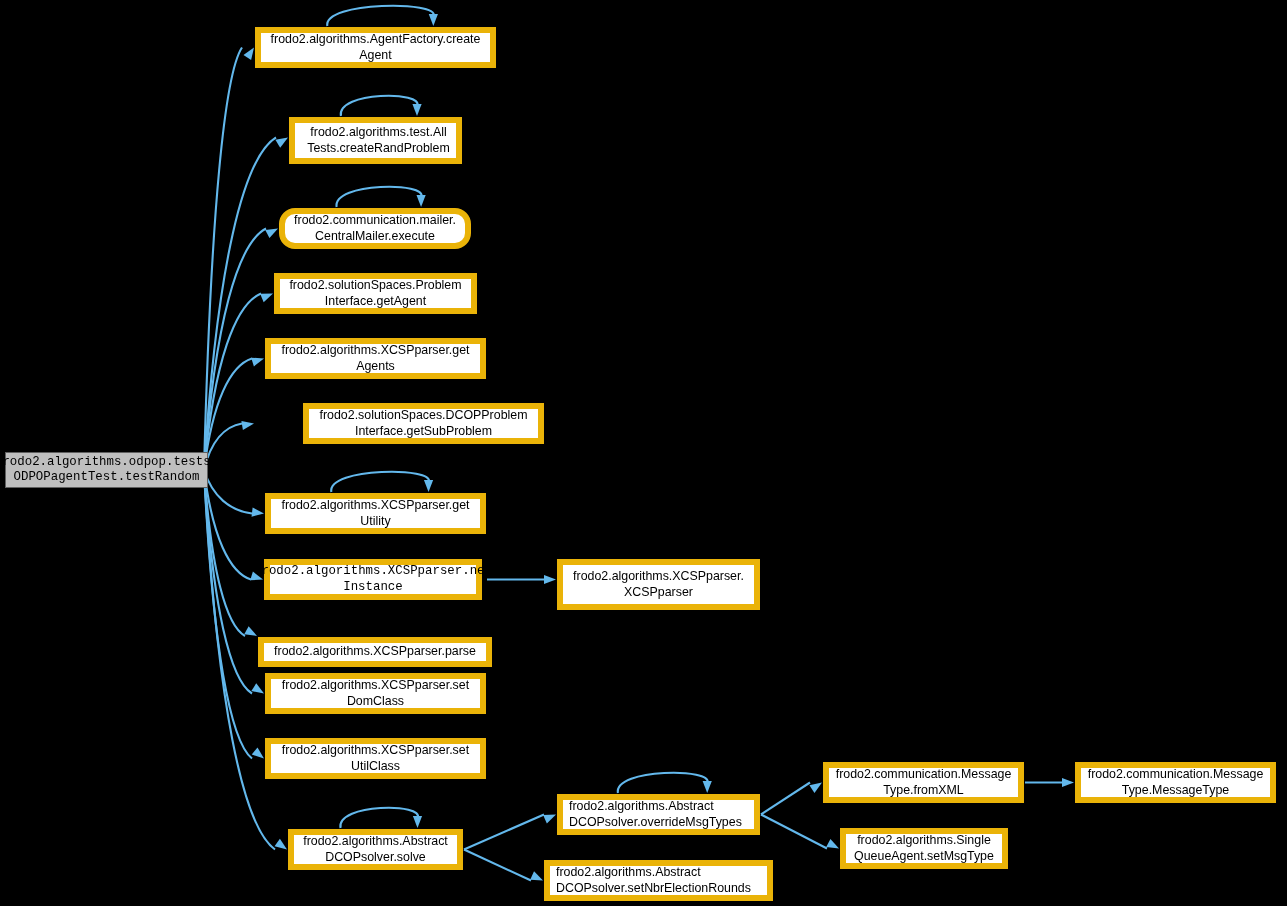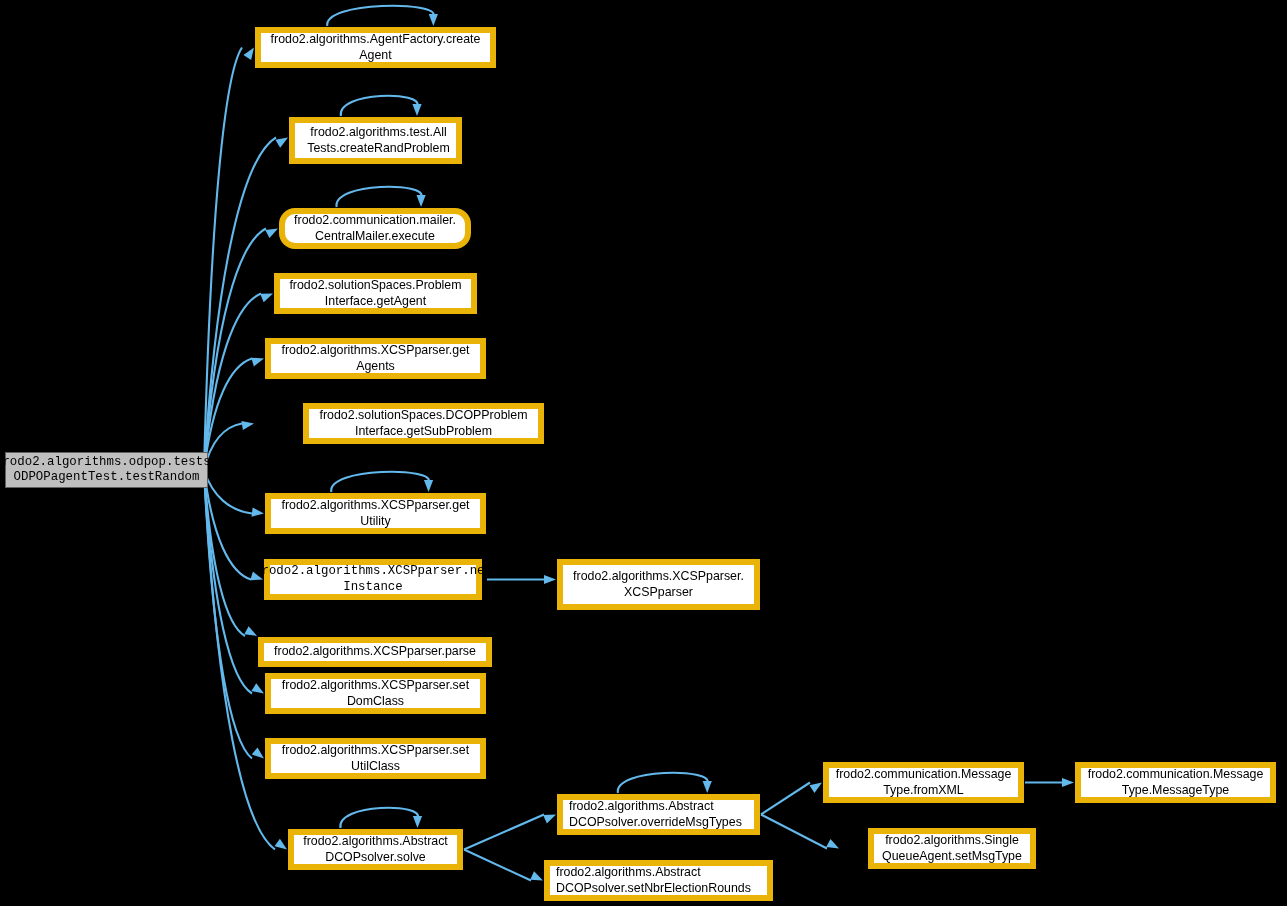--- a/index.html
+++ b/index.html
@@ -129,21 +129,21 @@
 DCOPsolver.overrideMsgTypes</span>
       </div>
       <div class="node leftalign" style="left: 544px; top: 860px; width: 229px; height: 41px;">
         <span class="lbl">frodo2.algorithms.Abstract
 DCOPsolver.setNbrElectionRounds</span>
       </div>
       <div class="node" style="left: 823px; top: 762px; width: 201px; height: 41px;">
         <span class="lbl">frodo2.communication.Message
 Type.fromXML</span>
       </div>
-      <div class="node" style="left: 840px; top: 828px; width: 168px; height: 41px; margin-left: 28px;">
+      <div class="node" style="left: 840px; top: 828px; width: 168px; height: 41px;">
         <span class="lbl">frodo2.algorithms.Single
 QueueAgent.setMsgType</span>
       </div>
       <div class="node" style="left: 1075px; top: 762px; width: 201px; height: 41px;">
         <span class="lbl">frodo2.communication.Message
 Type.MessageType</span>
       </div>
     </div>
 </div>
 

